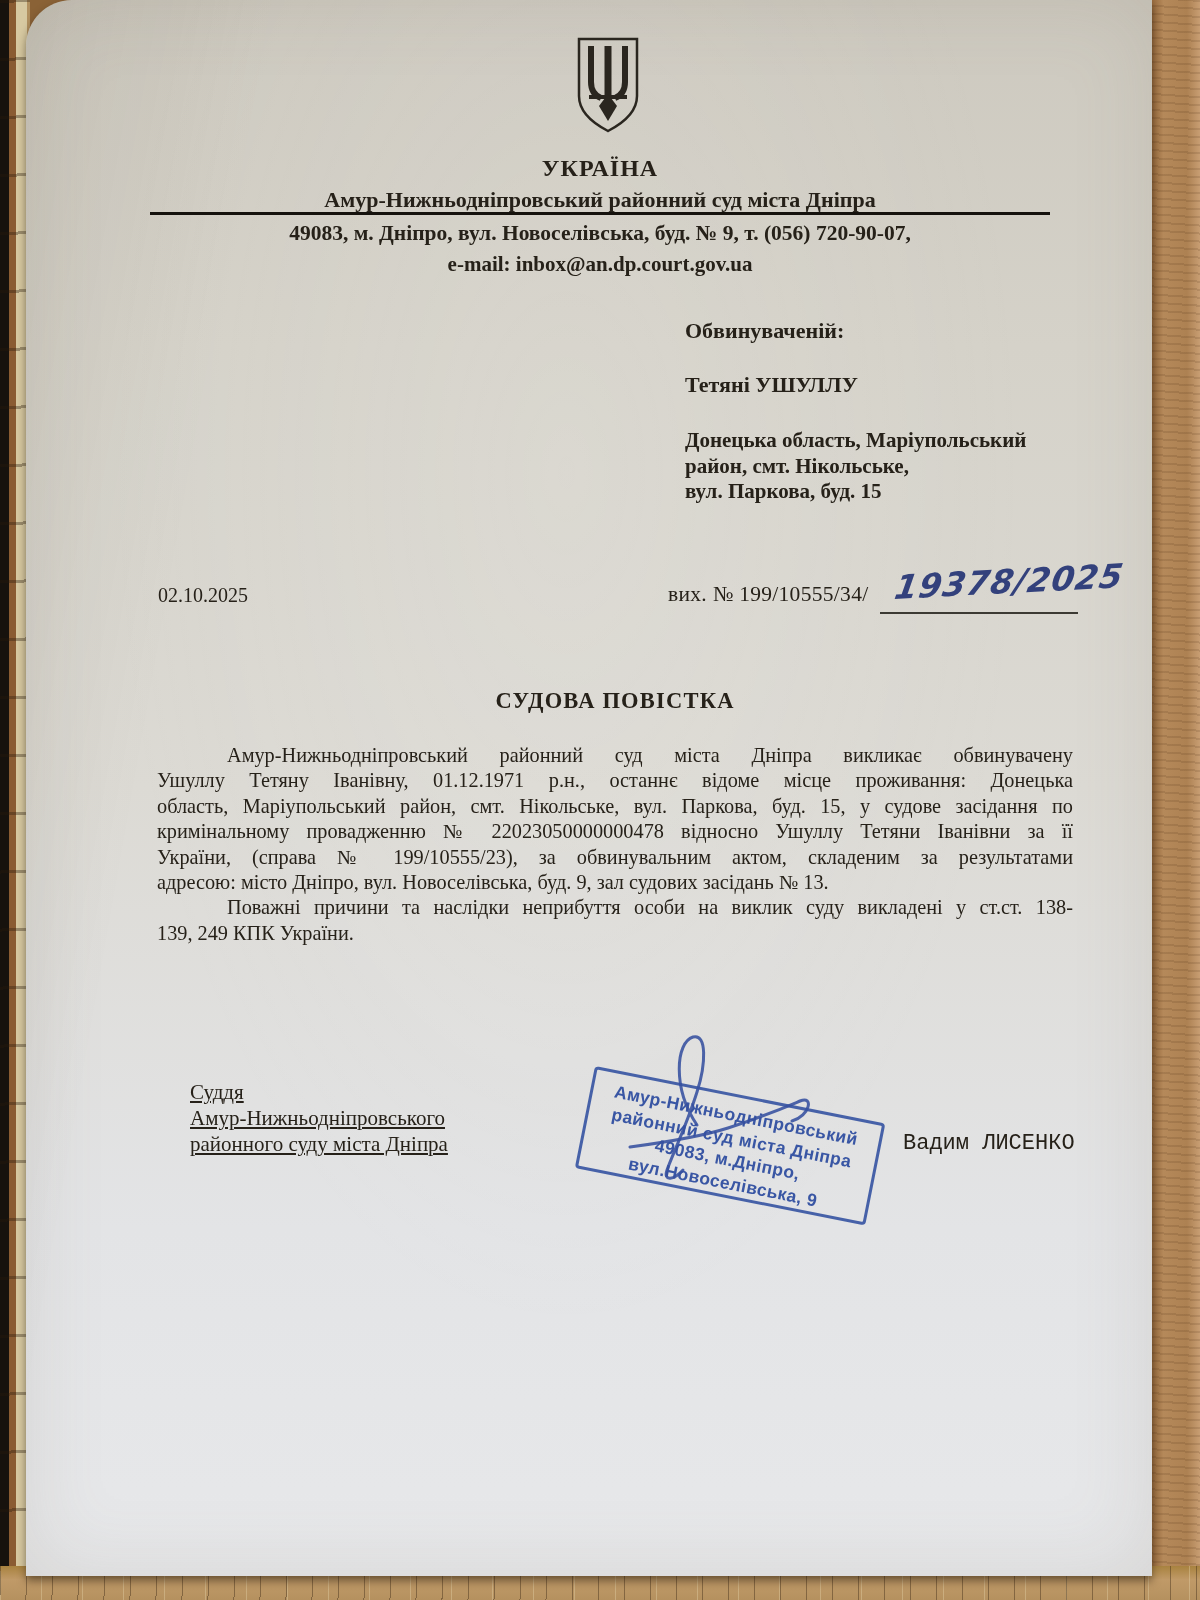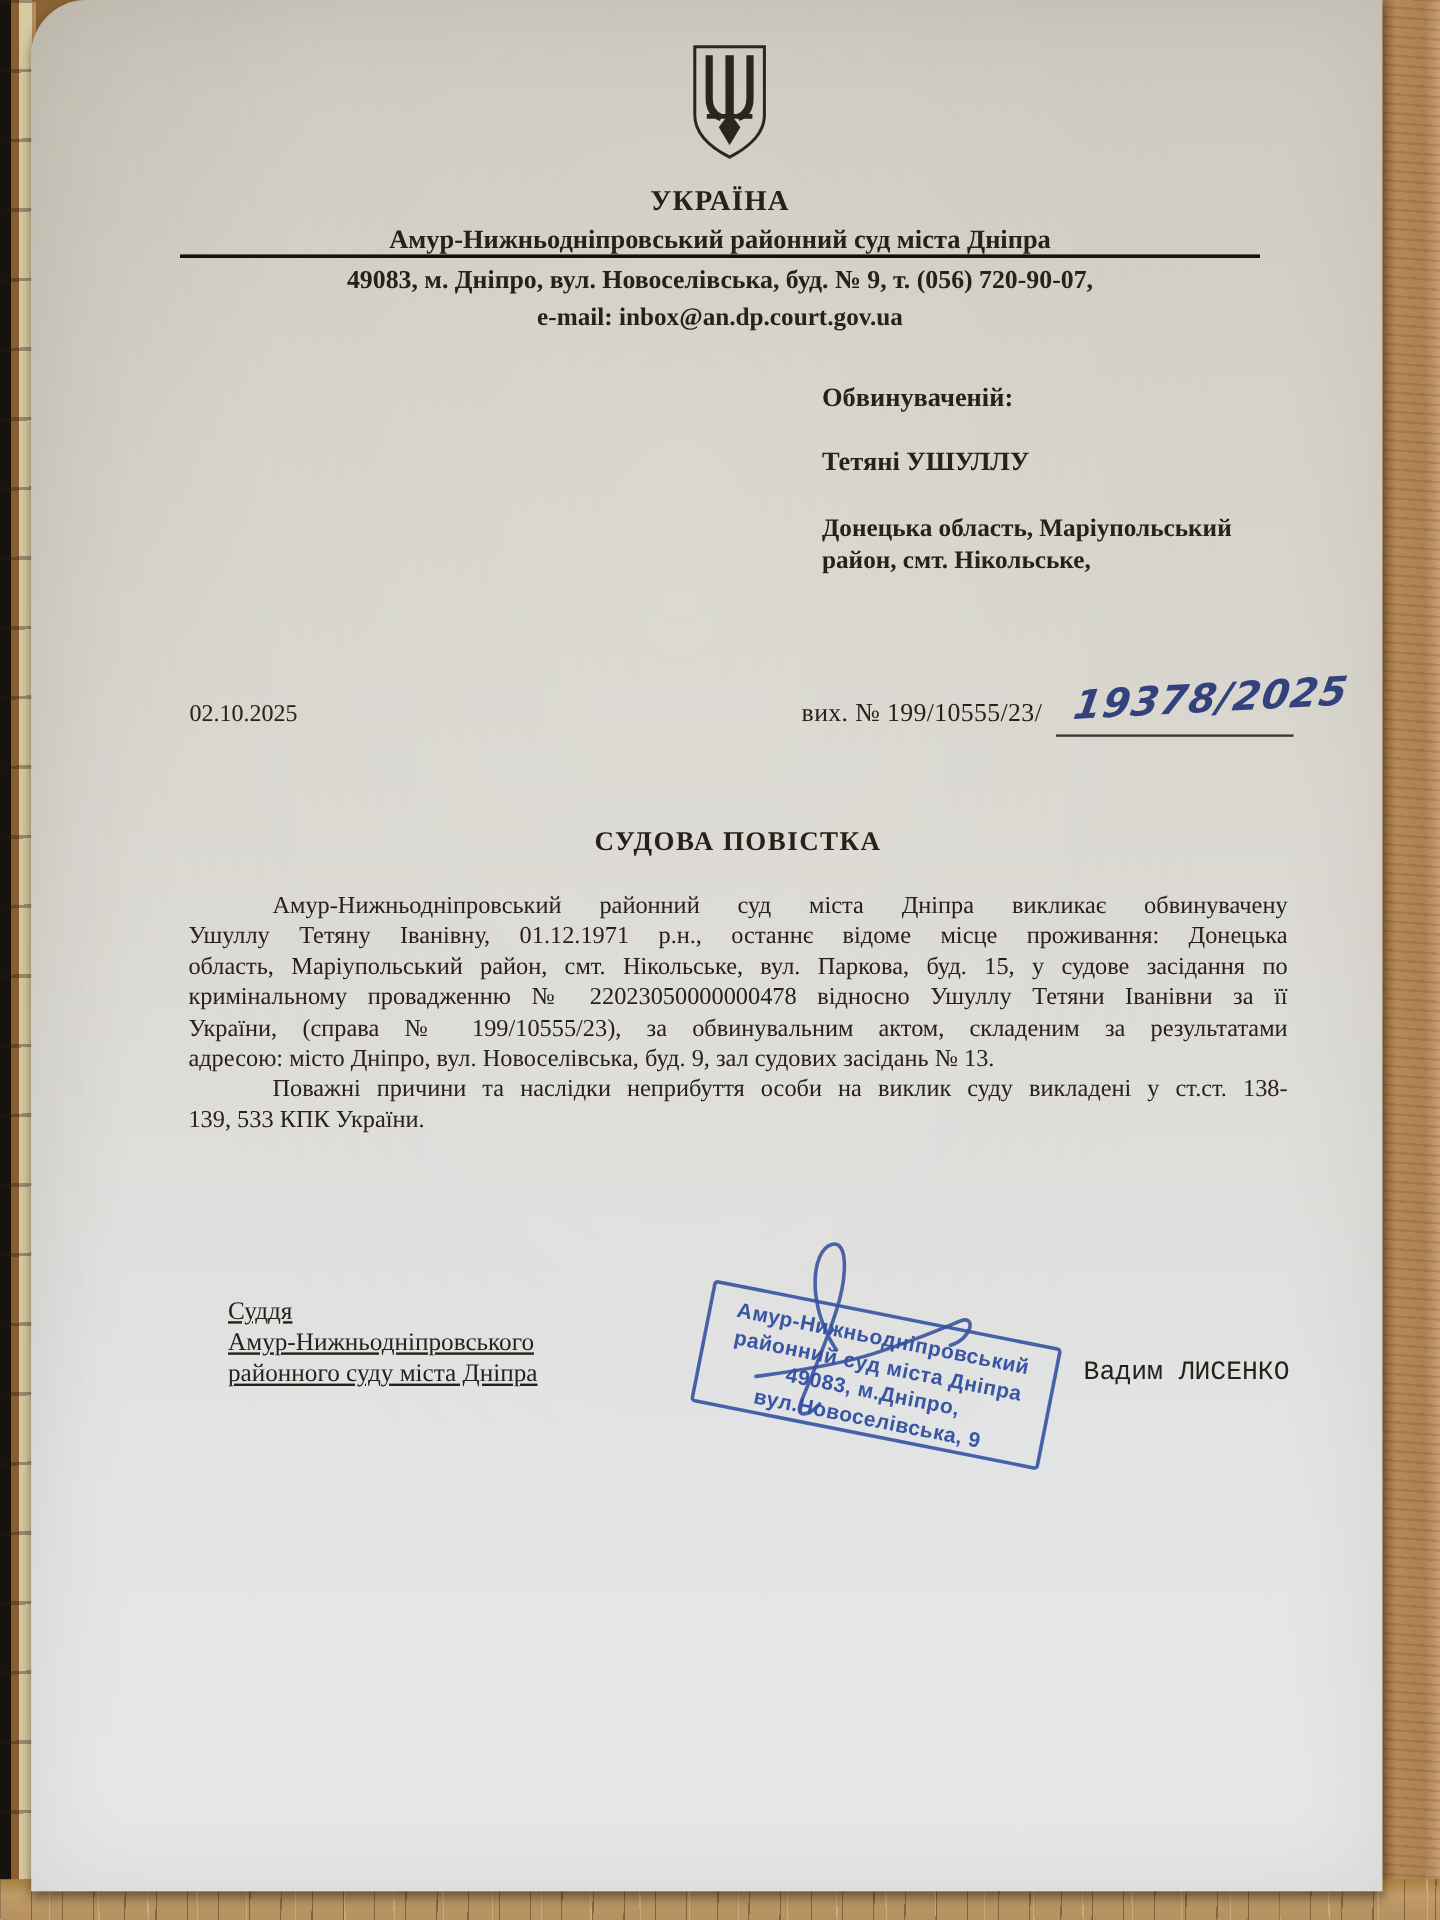--- a/index.html
+++ b/index.html
@@ -98,38 +98,39 @@
   <div class="abs ctr b country">УКРАЇНА</div>
   <div class="rule"></div>
   <div class="abs ctr b addr">49083, м. Дніпро, вул. Новоселівська, буд. № 9, т. (056) 720-90-07,</div>
   <div class="abs ctr b email">e-mail: inbox@an.dp.court.gov.ua</div>
 
   <div class="abs b acc-label">Обвинуваченій:</div>
   <div class="abs b acc-name">Тетяні  УШУЛЛУ</div>
   <div class="abs acc-addr">
     <div>Донецька область, Маріупольський</div>
     <div>район, смт. Нікольське,</div>
+    <div>вул. Паркова, буд. 15</div>
   </div>
 
   <div class="abs ref-date">02.10.2025</div>
-  <div class="abs ref-out">вих. № 199/10555/23/</div>
+  <div class="abs ref-out">вих. № 199/10555/34/</div>
   <div class="abs ref-hand">19378/2025</div>
   <div class="ref-line"></div>
 
   <div class="abs ctr b title">СУДОВА ПОВІСТКА</div>
 
   <div class="abs body-block">
     <div class="bline ind">Амур-Нижньодніпровський районний суд міста Дніпра викликає обвинувачену</div>
     <div class="bline">Ушуллу Тетяну Іванівну, 01.12.1971 р.н., останнє відоме місце проживання: Донецька</div>
     <div class="bline">область, Маріупольський район, смт. Нікольське, вул. Паркова, буд. 15, у судове засідання по</div>
     <div class="bline">кримінальному провадженню № 22023050000000478 відносно Ушуллу Тетяни Іванівни за її</div>
     <div class="bline">України, (справа № 199/10555/23), за обвинувальним актом, складеним за результатами</div>
     <div class="bline endp">адресою: місто Дніпро, вул. Новоселівська, буд. 9, зал судових засідань № 13.</div>
     <div class="bline ind">Поважні причини та наслідки неприбуття особи на виклик суду викладені у ст.ст. 138-</div>
-    <div class="bline endp">139, 533 КПК України.</div>
+    <div class="bline endp">139, 249 КПК України.</div>
   </div>
 
   <div class="abs sig-left">
     <div>Суддя</div>
     <div>Амур-Нижньодніпровського</div>
     <div>районного суду міста Дніпра</div>
   </div>
   <div class="abs sig-name">Вадим ЛИСЕНКО</div>
 
   <div class="stamp">

